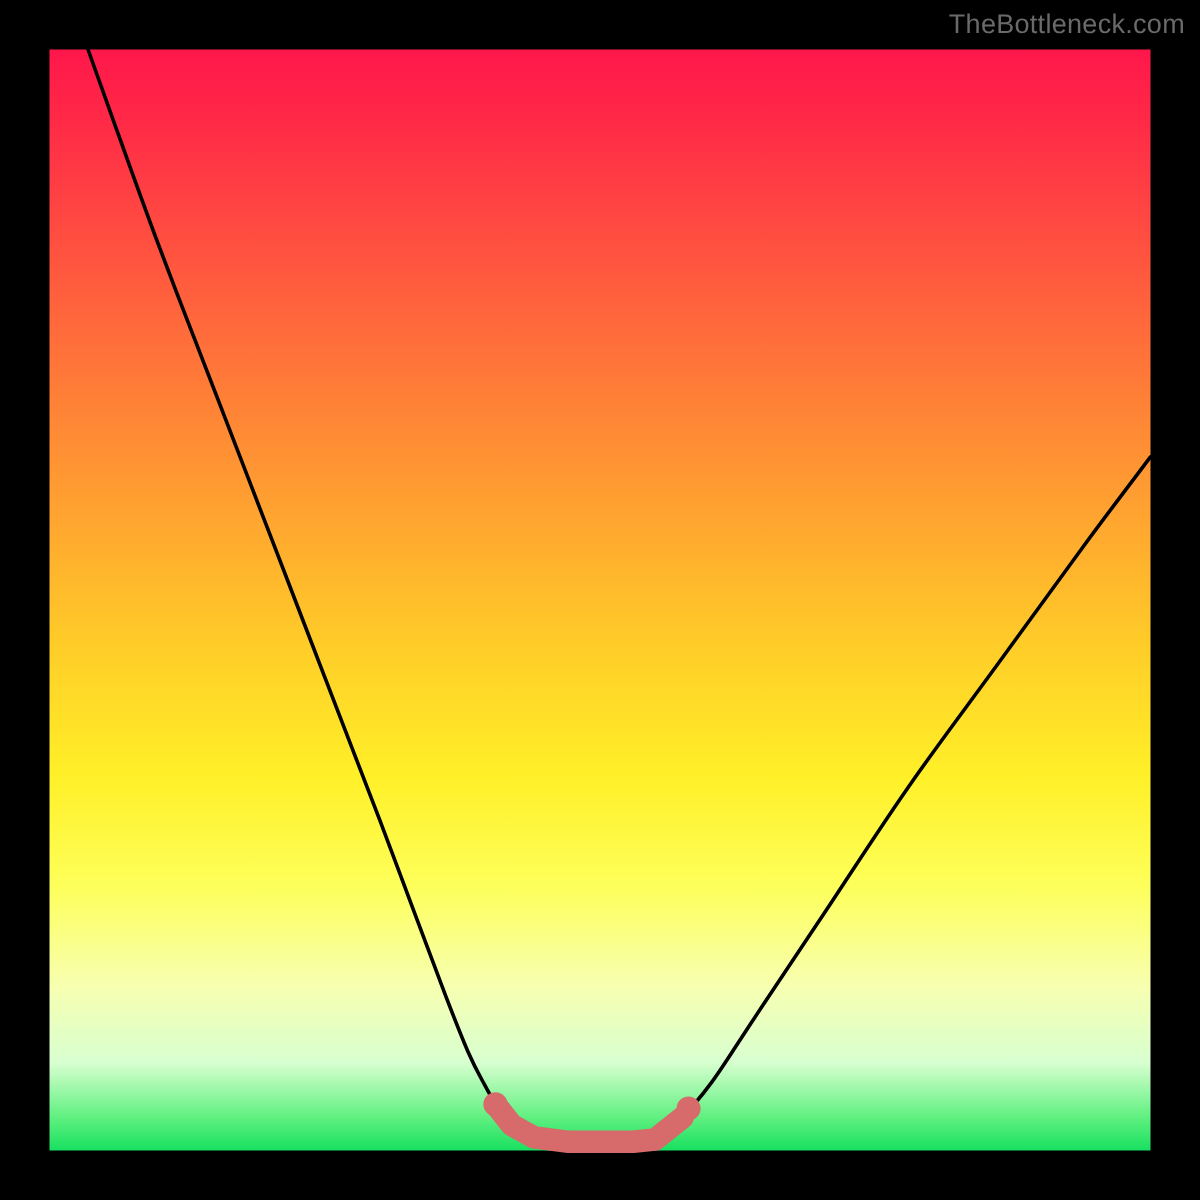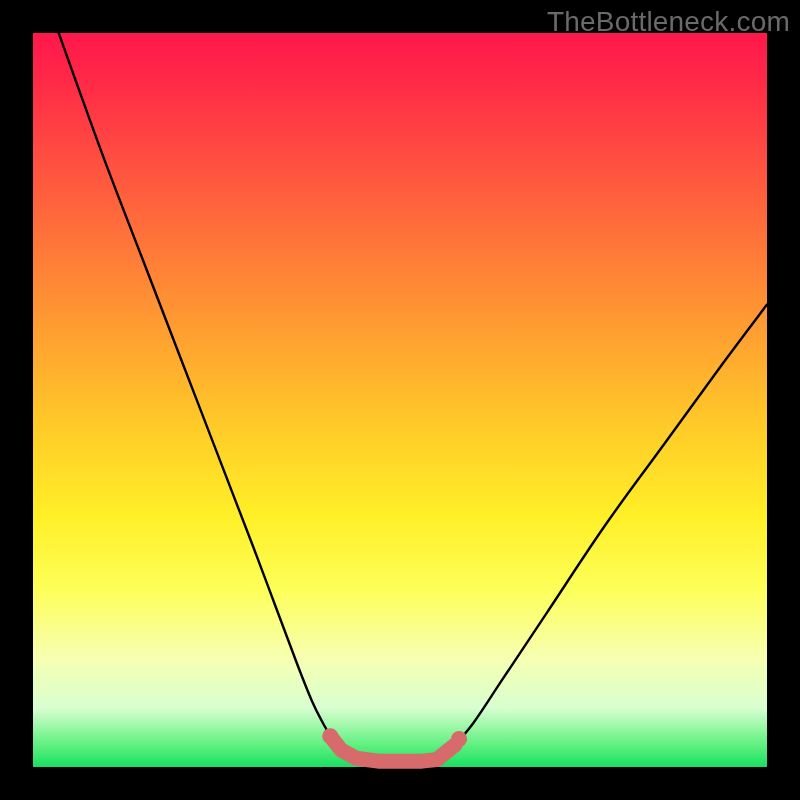--- a/index.html
+++ b/index.html
@@ -39,21 +39,21 @@
       #d8ffd0 92%,
       #60f080 97%,
       #18e060 100%
     );
   }
   .watermark {
     position: absolute;
     top: 6px;
     right: 10px;
     color: #6a6a6a;
-    font-size: 28px;
+    font-size: 18px;
     letter-spacing: 0.2px;
     font-weight: 400;
     user-select: none;
   }
   svg.curve {
     position: absolute;
     left: 0;
     top: 0;
     width: 734px;
     height: 734px;

